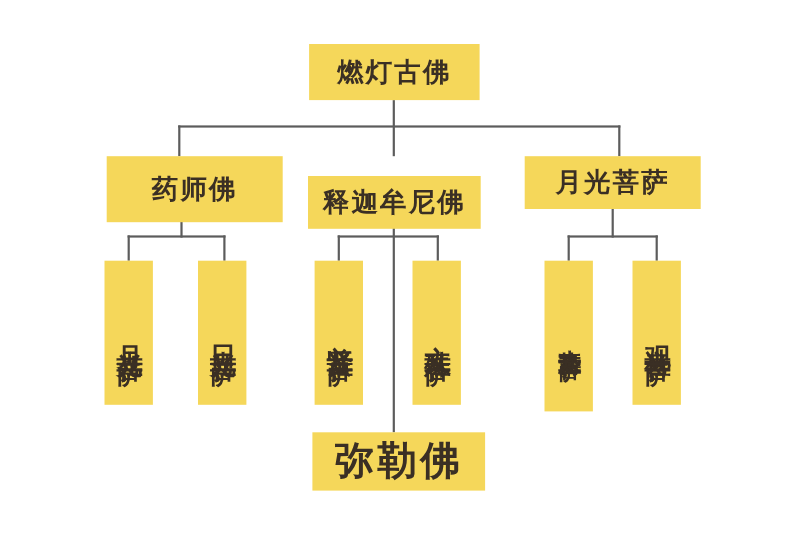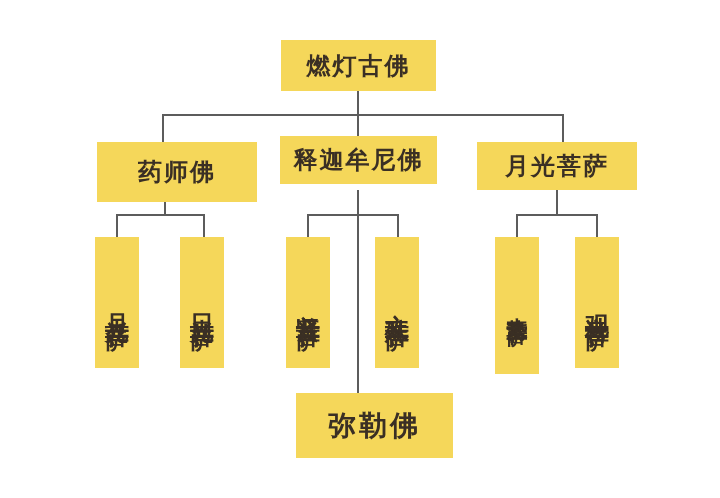--- a/index.html
+++ b/index.html
@@ -18,39 +18,39 @@
     display: flex;
     align-items: center;
     justify-content: center;
     font-weight: bold;
     box-sizing: border-box;
     text-align: right;
   }
   .h-node { font-size: 24px; letter-spacing: 2px; }
   .root-node   { left: 281px; top: 40px;  width: 155px; height: 51px; }
   .yaoshi      { left: 85px;  top: 142px; width: 160px; height: 60px; margin-left: 12px; }
-  .shijia      { left: 280px; top: 136px; width: 157px; height: 48px; font-family: Liberation Serif, serif; }
+  .shijia      { left: 280px; top: 160px; width: 157px; height: 48px; font-family: Liberation Serif, serif; }
   .amituo      { left: 477px; top: 142px; width: 160px; height: 48px; }
   .v-node {
     top: 237px;
     width: 44px;
     height: 131px;
     writing-mode: vertical-rl;
     text-orientation: upright;
     font-size: 24px;
     letter-spacing: 4px;
     font-weight: bold;
   }
   .yueguang { left: 95px; }
   .riguang  { left: 180px; }
   .puxian   { left: 286px; }
   .wenshu   { left: 375px; }
   .dashizhi { left: 495px; height: 137px; font-size: 21px; letter-spacing: 2px; }
   .guanyin  { left: 575px; }
-  .mile     { left: 296px; top: 393px; width: 157px; height: 65px; font-size: 28px; letter-spacing: 3px; }
+  .mile     { left: 284px; top: 393px; width: 157px; height: 53px; font-size: 36px; letter-spacing: 3px; }
 
   .line { position: absolute; background: var(--line-color, #5C5C5C); }
 
   .watermark {
     position: absolute;
     right: 8px;
     bottom: 4px;
     font-size: 22px;
     font-weight: bold;
     letter-spacing: 1px;

